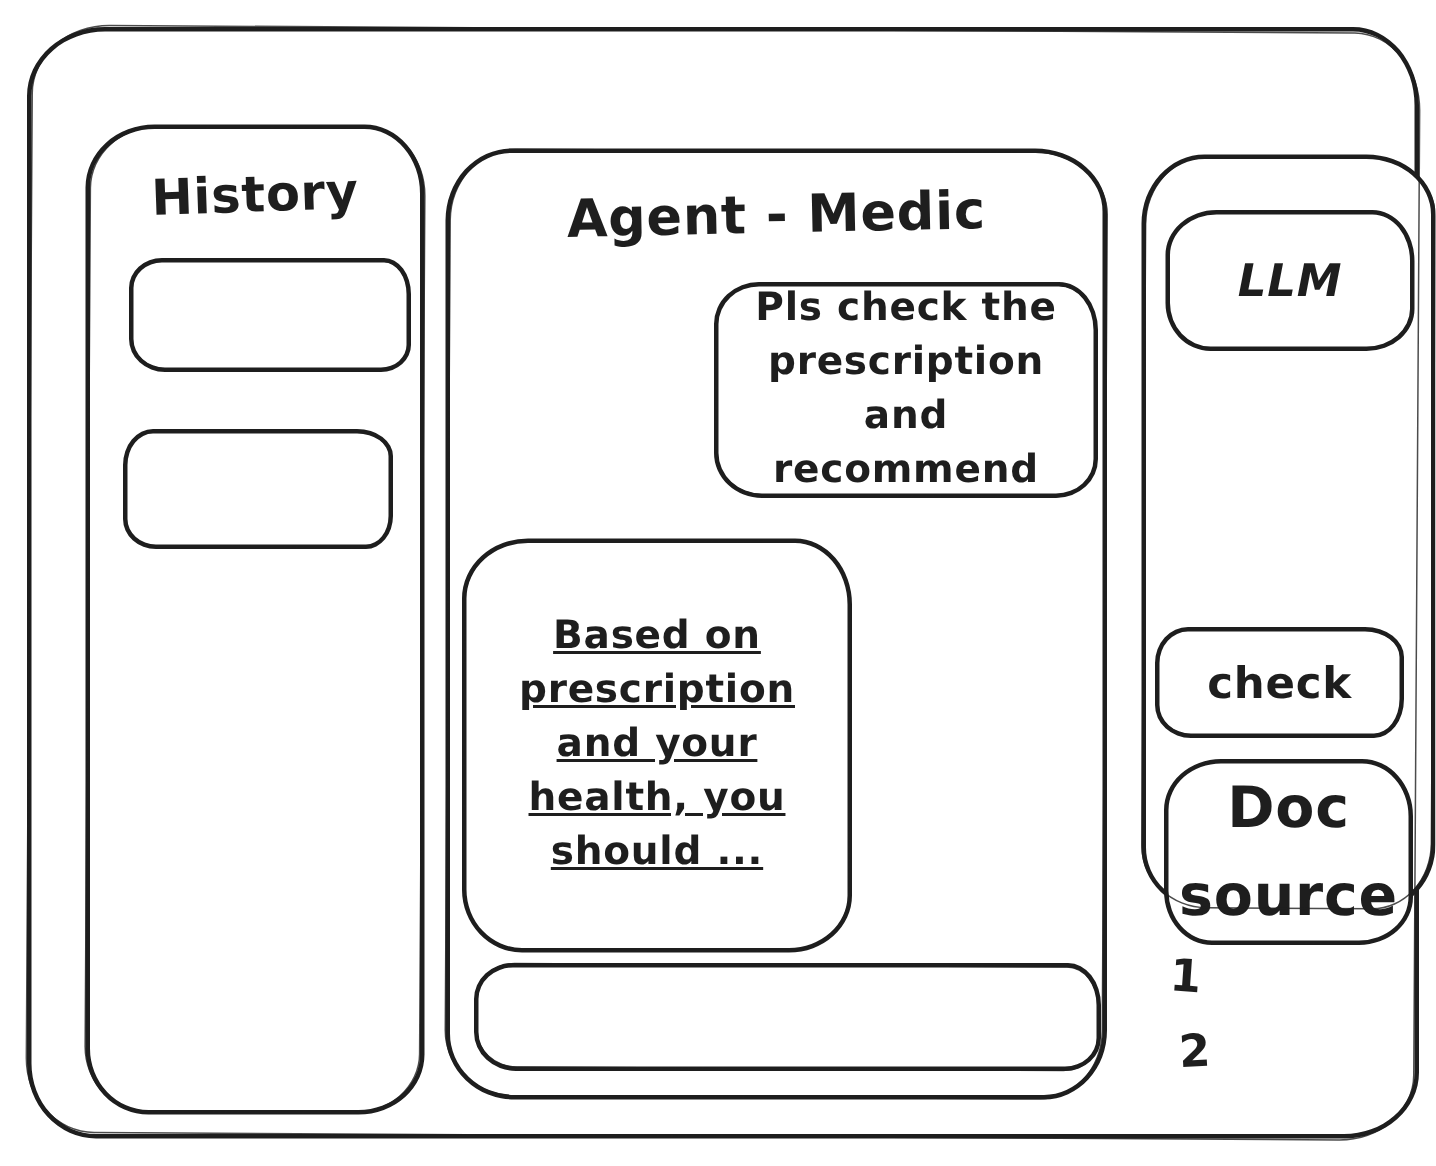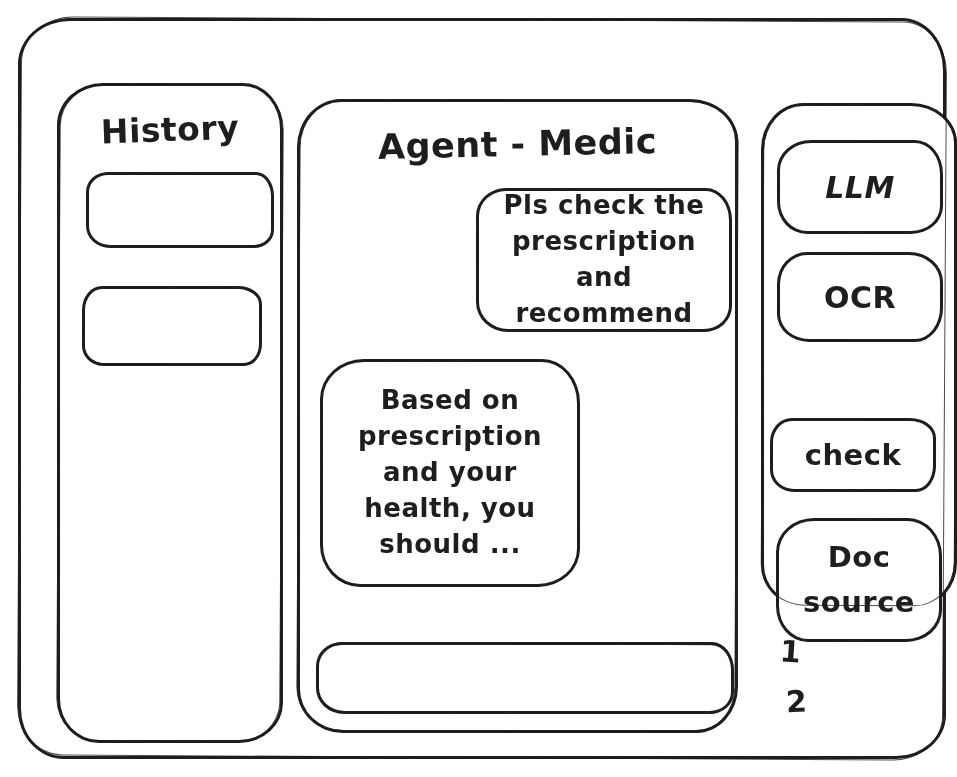--- a/index.html
+++ b/index.html
@@ -79,22 +79,23 @@
   }
   .bubble {
     display: flex; align-items: center; justify-content: center;
     font-size: 26px; line-height: 1.38; padding: 20px 10px;
   }
   .bubble-user {
     left: 176px; top: 86px; width: 256px; height: 144px;
     border-radius: 30px 26px 28px 32px / 28px 32px 26px 30px;
   }
   .bubble-assistant {
-    left: 20px; top: 257px; width: 260px; height: 228px;
+    left: 8px; top: 257px; width: 260px; height: 276px;
     border-radius: 44px 38px 42px 40px / 40px 44px 38px 42px;
+    text-decoration: underline;
   }
   .input-wrap {
     left: 16px; top: 540px; width: 418px; height: 72px;
     border-radius: 26px 22px 24px 28px / 24px 28px 22px 26px;
   }
   .input-wrap input {
     position: absolute; inset: 0;
     width: 100%; height: 100%;
     border: none; outline: none; background: transparent;
     font-family: inherit; font-size: 24px; color: #1e1e1e;
@@ -119,23 +120,23 @@
     left: 13px; top: 146px; width: 166px; height: 90px;
     border-radius: 30px 34px 28px 32px / 32px 30px 34px 28px;
     font-size: 30px;
   }
   .tool-params {
     left: 6px; top: 312px; width: 166px; height: 74px;
     border-radius: 22px 26px 20px 24px / 24px 20px 26px 22px;
     font-size: 29px;
   }
   .tool-doc {
-    left: 12px; top: 412px; width: 166px; height: 124px;
+    left: 12px; top: 400px; width: 166px; height: 124px;
     border-radius: 38px 34px 36px 32px / 34px 38px 32px 36px;
-    font-size: 29px; line-height: 1.55;
+    font-size: 38px; line-height: 1.55;
   }
   .doc-item {
     position: absolute;
     font-size: 30px; font-weight: 600;
     cursor: pointer;
   }
   .doc-item-1 { left: 16px; top: 528px; transform: rotate(4deg); }
   .doc-item-2 { left: 22px; top: 578px; transform: rotate(-3deg); }
 </style>
 </head>
@@ -174,23 +175,20 @@
 
       <div class="sketch double input-wrap">
         <input type="text" value="" style="">
       </div>
     </div>
 
     <div class="sketch double tools-panel">
       <div class="sketch double tool-btn tool-llm">
         <span class="label">LLM</span>
       </div>
-      <div class="sketch double tool-btn tool-ocr">
-        <span class="label">OCR</span>
-      </div>
       <div class="sketch double tool-btn tool-params">
         <span class="label">check</span>
       </div>
       <div class="sketch double tool-btn tool-doc">
         <span class="label">Doc
 source</span>
       </div>
       <div class="doc-item doc-item-1">1</div>
       <div class="doc-item doc-item-2">2</div>
     </div>

